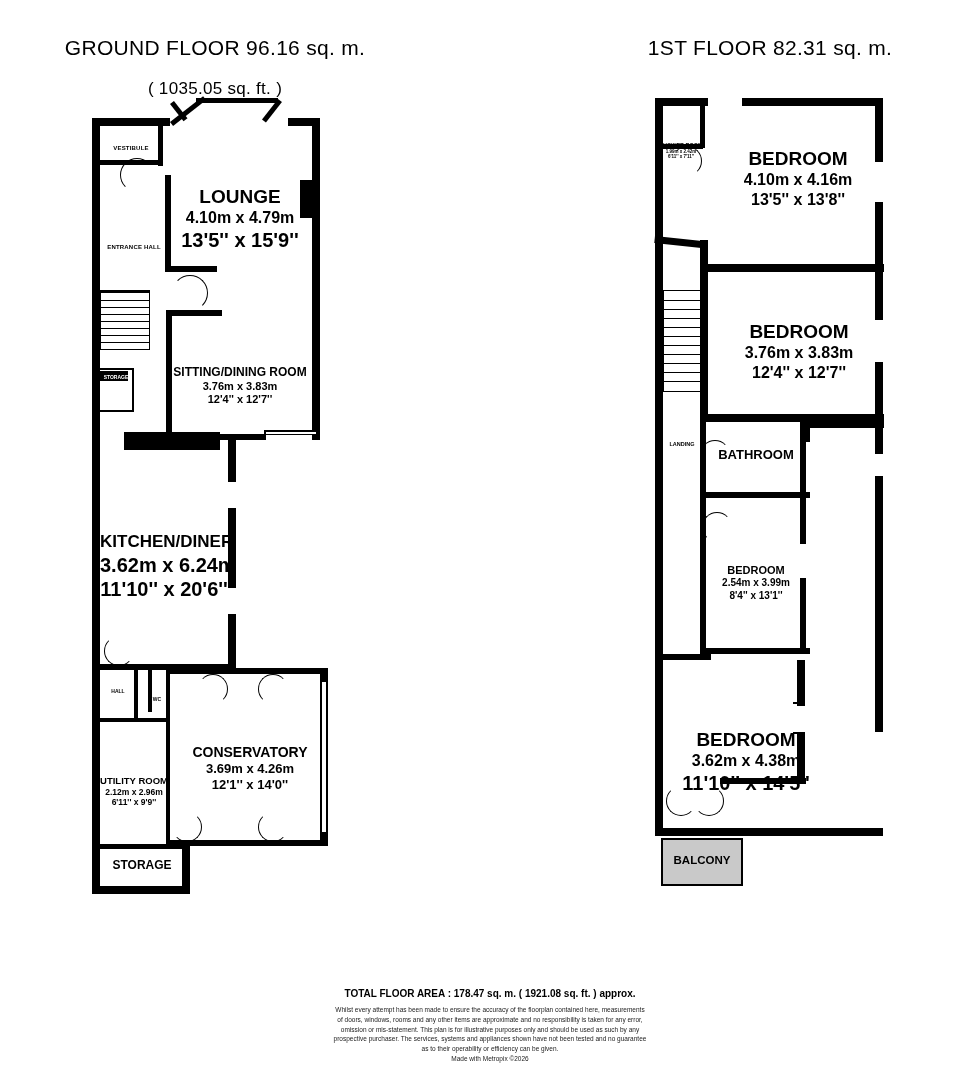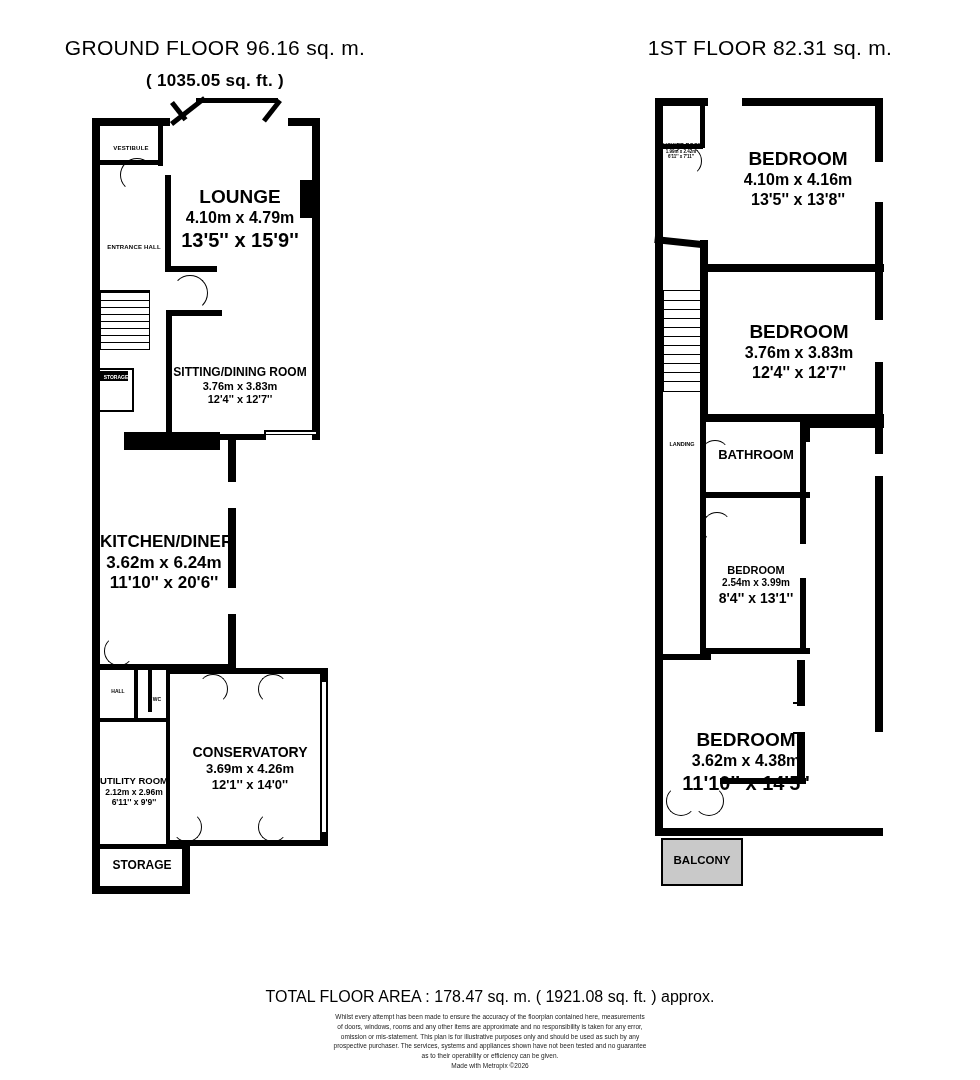--- a/index.html
+++ b/index.html
@@ -21,37 +21,36 @@
   .ttl {
     position: absolute;
     text-align: center;
     font-size: 21px;
     letter-spacing: 0.3px;
     white-space: nowrap;
   }
   .ttl .sub {
     display: block;
     font-size: 17px;
-    margin-top: 11px;
-    font-weight: bold;
+    margin-top: 19px;
   }
 
   
   .w { position: absolute; background: #000; }
   .wht { position: absolute; background: #fff; }
   .room-lbl {
     position: absolute;
     text-align: center;
     line-height: 1.22;
     white-space: nowrap;
   }
   .rname { font-weight: bold; }
 
   .big .rname { font-size: 16.5px; }
-  .big .dim { font-size: 17px; font-weight: bold; }
+  .big .dim { font-size: 20px; font-weight: bold; }
 
   .med .rname { font-size: 12px; }
   .med .dim { font-size: 11px; font-weight: bold; }
 
   .sm .rname { font-size: 9.5px; }
   .sm .dim { font-size: 8.5px; font-weight: bold; }
 
   .tiny { font-size: 6px; font-weight: bold; letter-spacing: 0.2px; }
   .tiny2 { font-size: 5px; font-weight: bold; }
 
@@ -59,21 +58,21 @@
     position: absolute;
     background: #c9c9c9;
     border: 2px solid #000;
   }
 
   .footer {
     position: absolute;
     width: 100%;
     text-align: center;
   }
-  .total { font-size: 16px; }
+  .total { font-size: 10px; font-weight: bold; }
   .disc {
     font-size: 6.5px;
     line-height: 1.5;
     color: #222;
     margin-top: 6px;
   }
 
   
   .arc {
     position: absolute;
@@ -318,21 +317,21 @@
       <div class="dim" style="font-size:16px;">12'4'' x 12'7''</div>
     </div>
 
     <div class="room-lbl tiny2" style="left:660px; top:441px; width:44px; font-size:5.5px;">LANDING</div>
 
     <div class="room-lbl" style="left:708px; top:447px; width:96px; font-size:13px; font-weight:bold;">BATHROOM</div>
 
     <div class="room-lbl sm" style="left:708px; top:564px; width:96px;">
       <div class="rname" style="font-size:11px;">BEDROOM</div>
       <div class="dim" style="font-size:10px;">2.54m x 3.99m</div>
-      <div class="dim" style="font-size:14px;">8'4'' x 13'1''</div>
+      <div class="dim" style="font-size:10px;">8'4'' x 13'1''</div>
     </div>
 
     <div class="room-lbl big" style="left:660px; top:728px; width:172px;">
       <div class="rname" style="font-size:19px;">BEDROOM</div>
       <div class="dim" style="font-size:16px;">3.62m x 4.38m</div>
       <div class="dim" style="font-size:20px;">11'10'' x 14'5''</div>
     </div>
 
     <div class="room-lbl" style="left:661px; top:853px; width:82px; font-size:11.5px; font-weight:bold;">BALCONY</div>
   </div>

